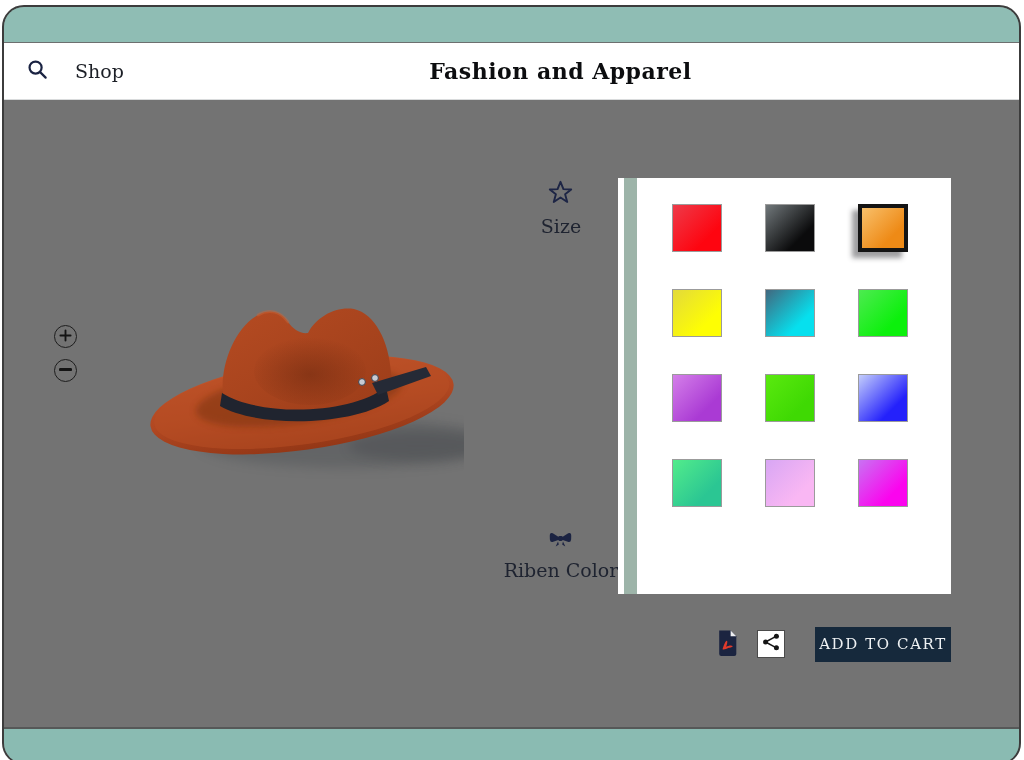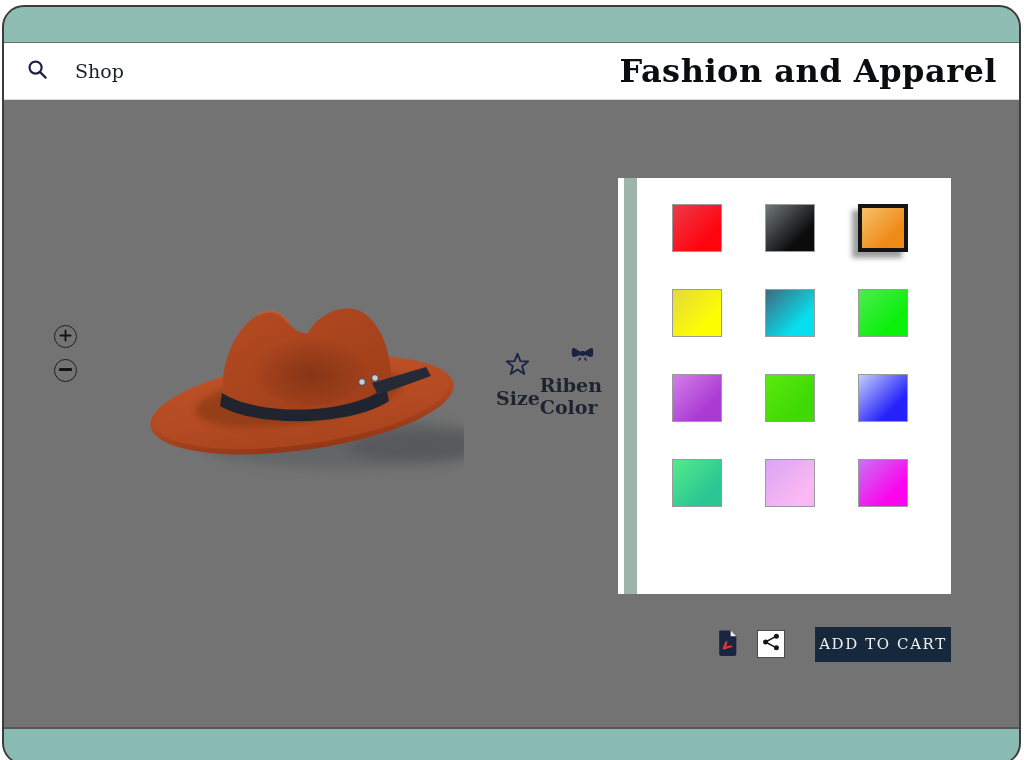--- a/index.html
+++ b/index.html
@@ -10,37 +10,37 @@
     background:#737373;
   }
   .topbar { height:36px; background:var(--topbar,#8fbdb4); border-bottom:1.5px solid #6d6f6f; }
   .header {
     height:57px; background:#ffffff; display:flex; align-items:center;
     padding:0 22px; border-bottom:1px solid #d9dbdc;
   }
   .nav-left, .nav-right { display:flex; align-items:center; gap:26px; }
   .nav-link { font-size:19px; color:#1c1f26; cursor:pointer; white-space:nowrap; }
   .site-title {
-    flex:1; text-align:right; font-size:32px; font-weight:700; color:#0c0d0f;
+    flex:1; text-align:center; font-size:22px; font-weight:700; color:#0c0d0f;
     letter-spacing:0.5px; white-space:nowrap;
   }
   .icon-btn { display:flex; align-items:center; justify-content:center; cursor:pointer; background:none; border:none; }
   .main { position:absolute; top:96px; bottom:36px; left:0; right:0; }
   .bottombar { position:absolute; bottom:0; left:0; right:0; height:36px; background:var(--bottombar,#8abbb2); border-top:2px solid #565858; }
 
   
   .zoom-controls { position:absolute; left:50px; top:222px; display:flex; flex-direction:column; gap:11px; }
   .zoom-btn { width:23px; height:23px; border:1.6px solid #1e1e1e; border-radius:50%;
     background:transparent; display:flex; align-items:center; justify-content:center; cursor:pointer; padding:0; }
   .product-image { position:absolute; left:138px; top:176px; }
 
   
   .options {
     position:absolute; left:492px; top:76px; width:130px; height:402px;
-    display:flex; flex-direction:row; justify-content:space-between; align-items:center;font-weight:bold;
+    display:flex; flex-direction:column; justify-content:space-between; align-items:center;
   }
   .option { display:flex; flex-direction:column; align-items:center; gap:5px; cursor:pointer; }
   .option-label { font-size:19px; color:#1e2330; }
 
   
   .swatch-panel { position:absolute; left:614px; top:75px; width:333px; height:416px; background:#ffffff; }
   .panel-accent-bar { position:absolute; left:6px; top:0; width:13px; height:100%; background:#9db4a9; }
   .swatch-grid {
     position:absolute; left:54px; top:26px;
     display:grid; grid-template-columns:repeat(3,50px); grid-auto-rows:48px;

